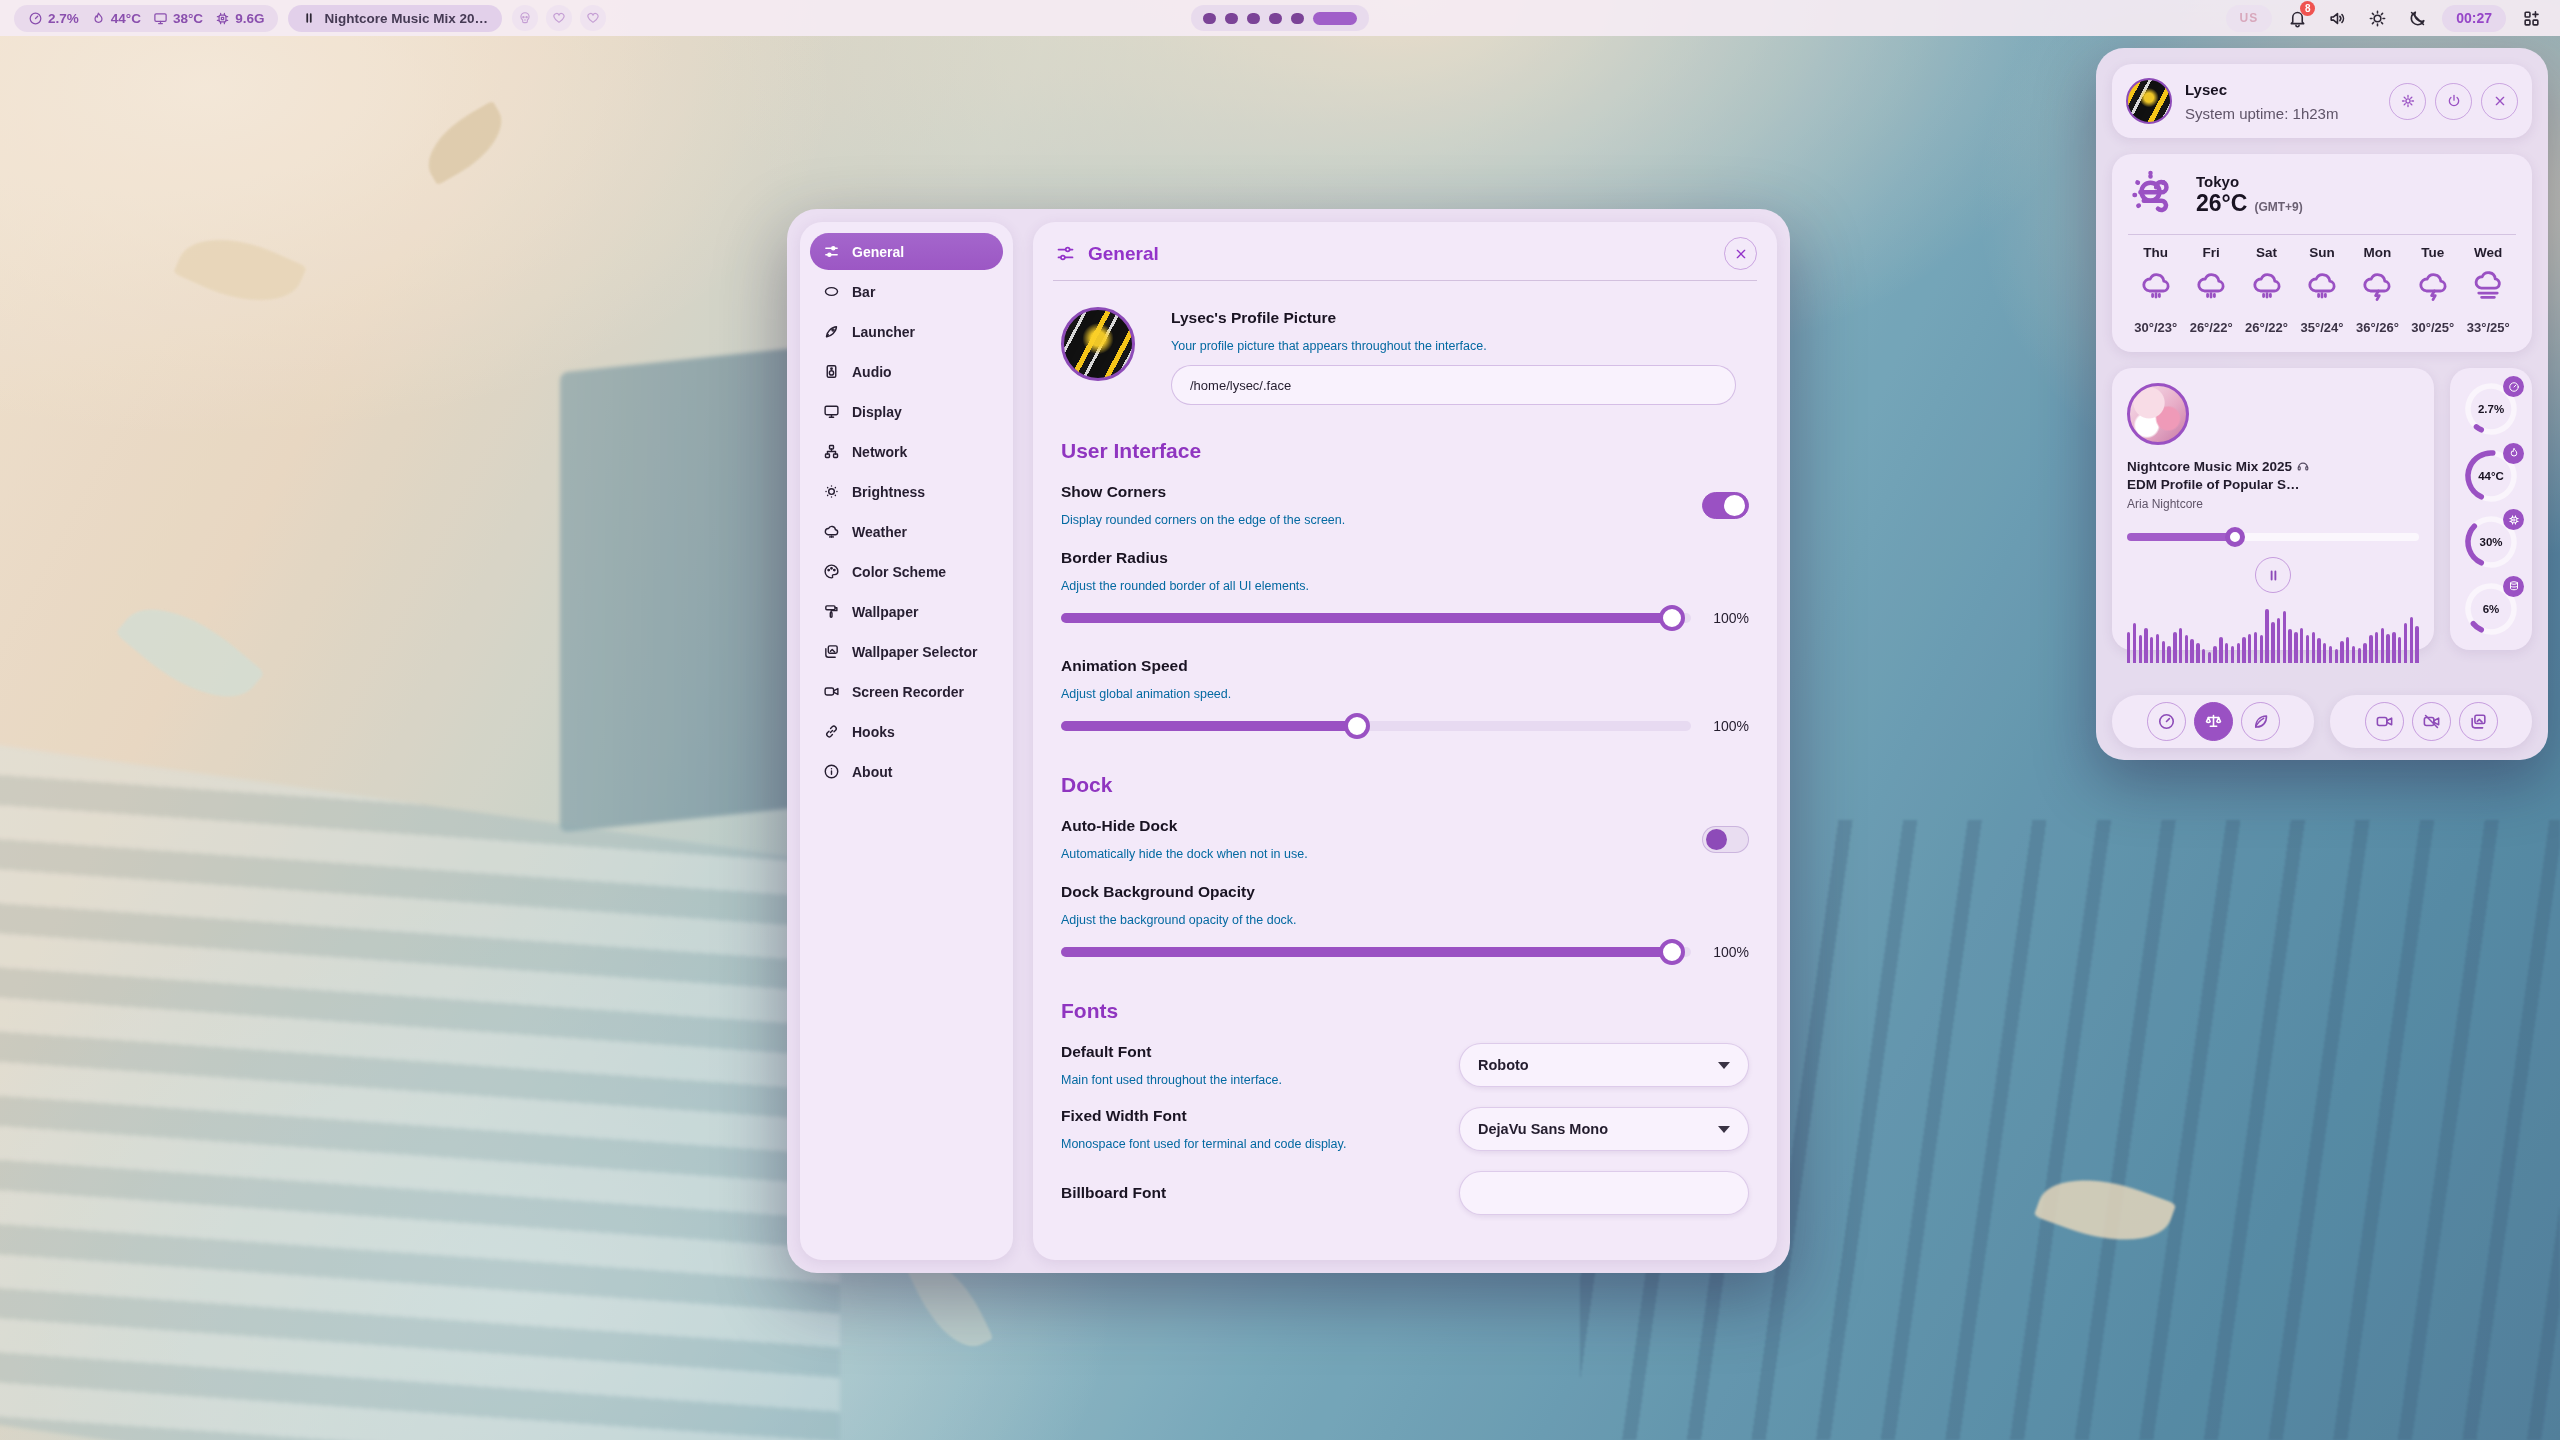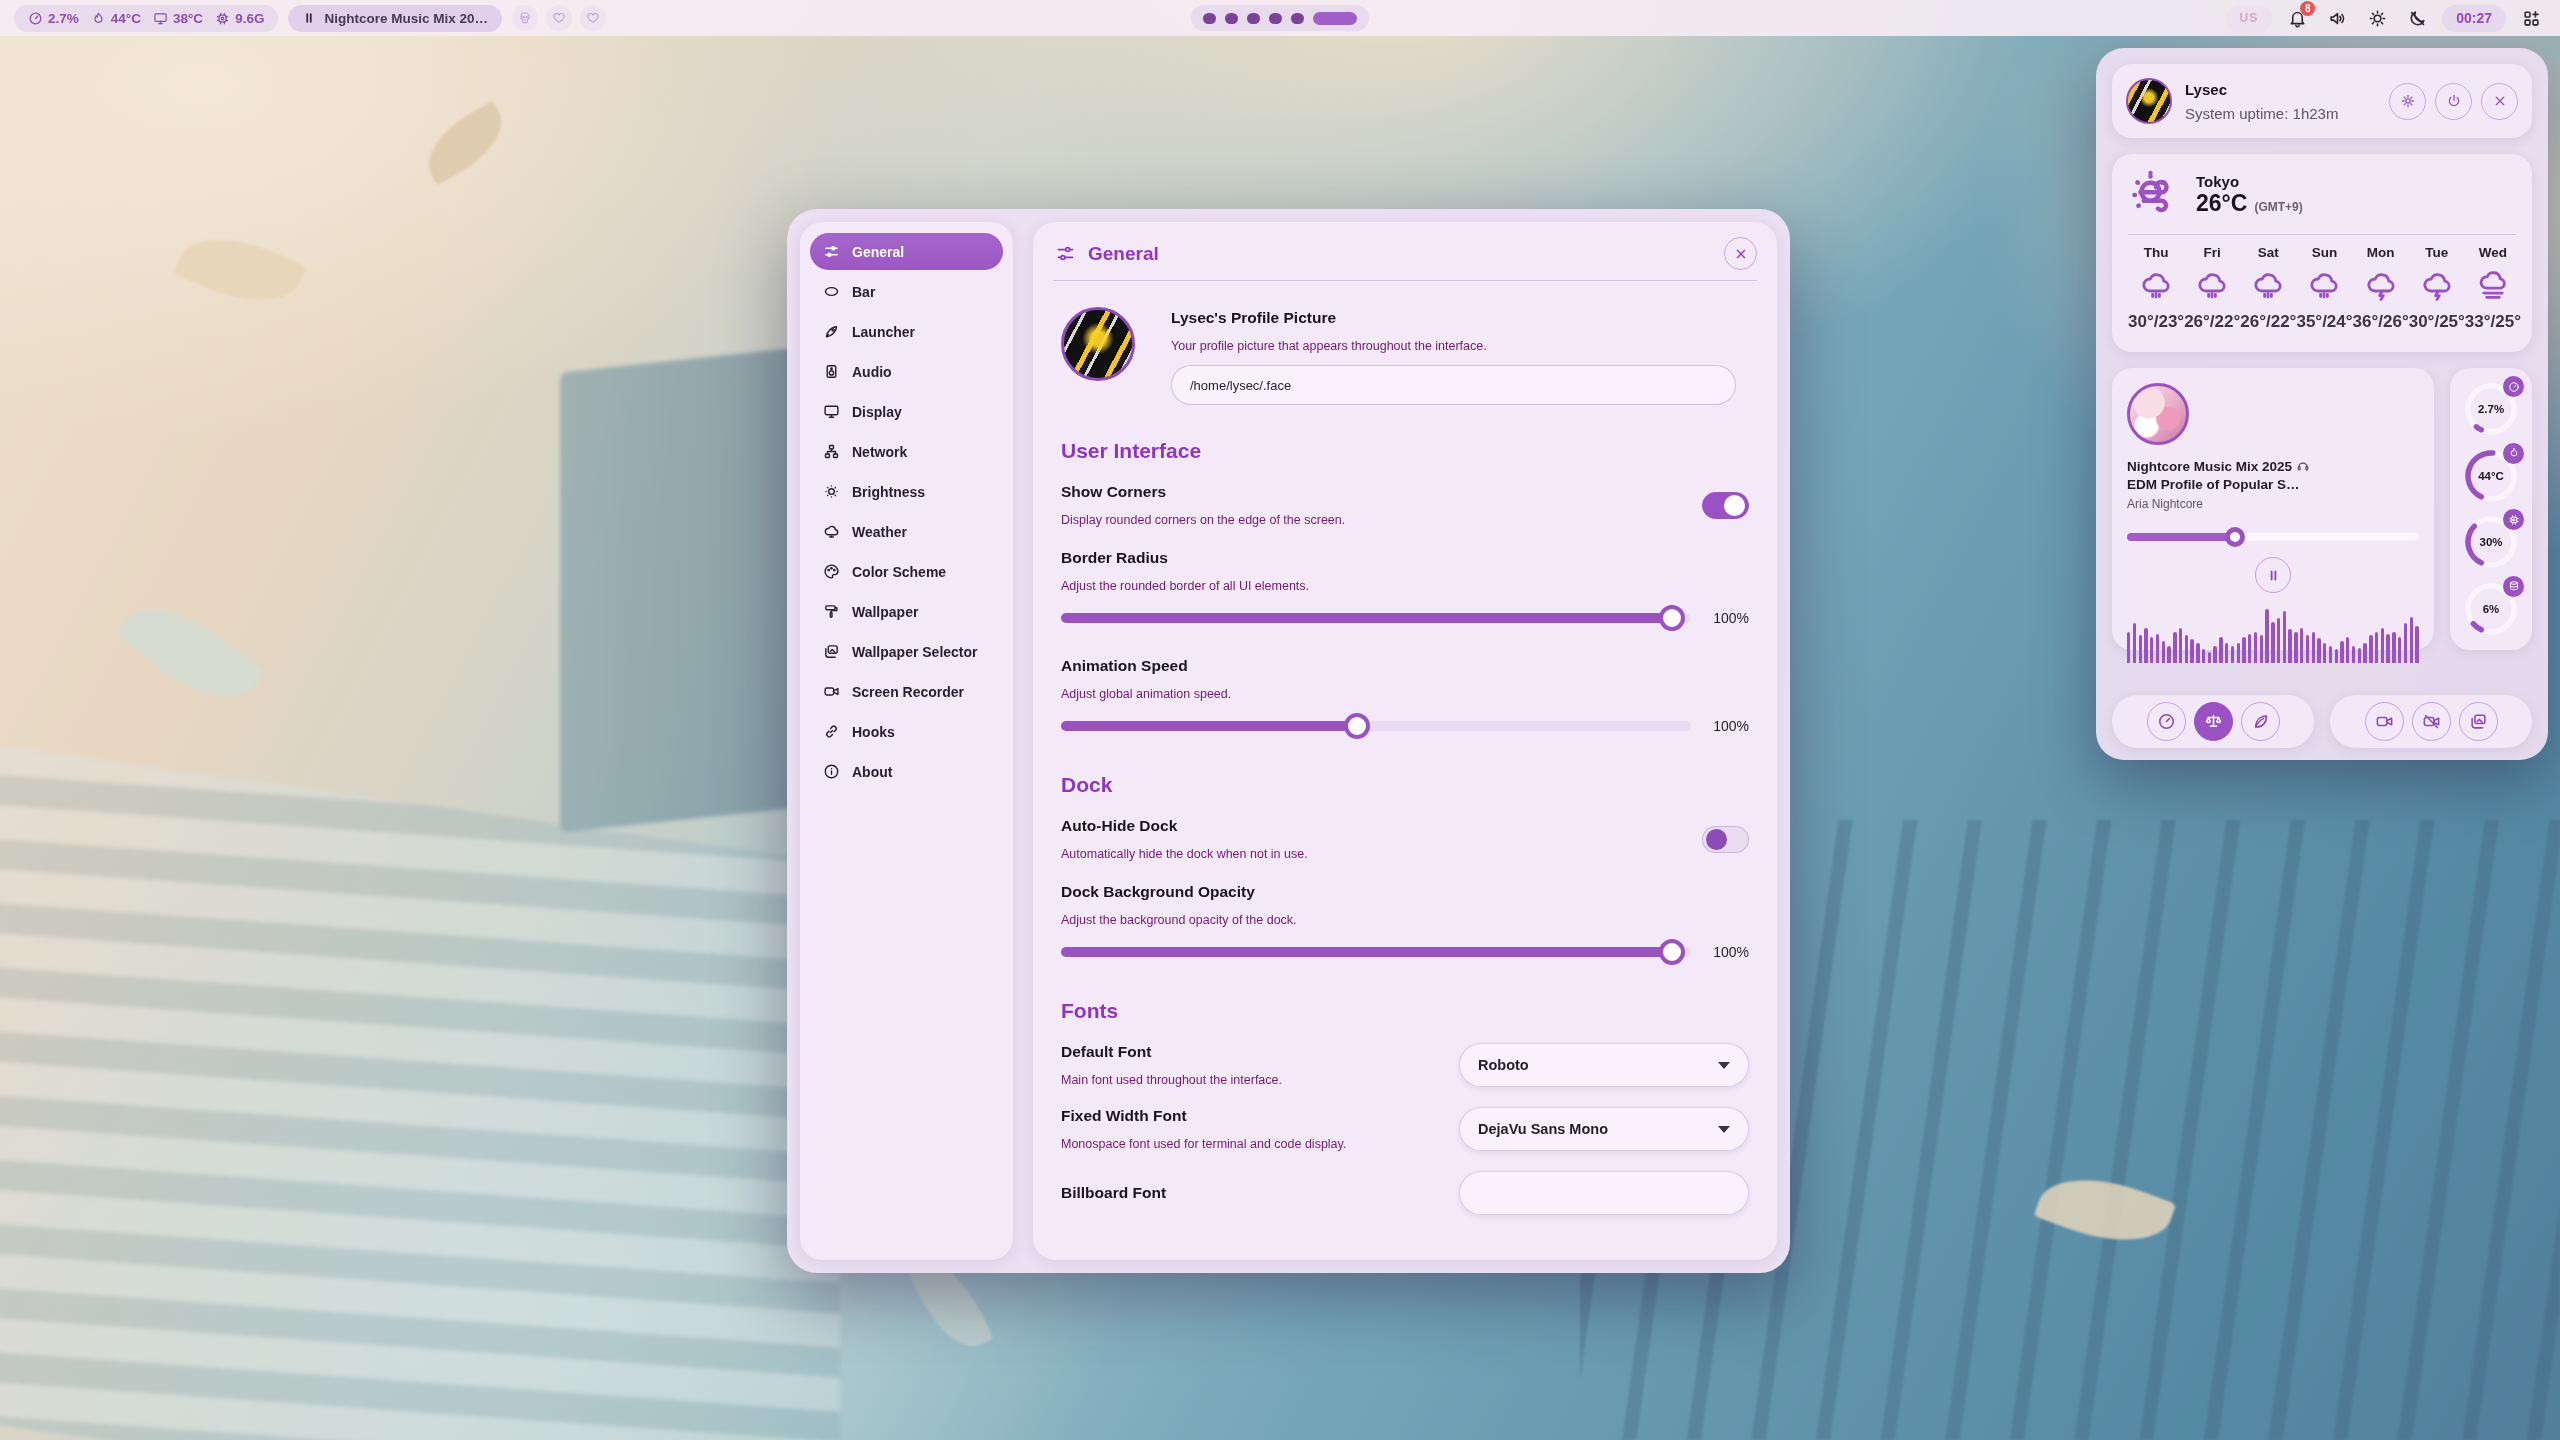--- a/index.html
+++ b/index.html
@@ -71,21 +71,21 @@
   .divider { height:1px; background:rgba(125,85,155,.28); margin:0 20px; }
   .main-body { padding:26px 28px 0 28px; }
   .profile-row { display:flex; gap:36px; align-items:flex-start; }
   .avatar { width:74px; height:74px; border-radius:50%; border:3px solid #8d4bb8; background:
       radial-gradient(circle at 50% 42%, rgba(250,208,40,.95) 0 14%, rgba(0,0,0,0) 30%),
       repeating-linear-gradient(118deg, #111 0 7px, #f5c518 7px 12px, #161616 12px 18px, #d9d9d9 18px 21px, #101010 21px 30px);
   }
   .avatar-sm { width:46px; height:46px; border-width:2.5px; }
   .profile-info { flex:1; padding-top:2px; }
   .row-label { font-size:15.5px; font-weight:bold; color:#191322; }
-  .row-desc { font-size:12.5px; color:#701a75; margin-top:12px; }
+  .row-desc { font-size:12.5px; color:#0369a1; margin-top:12px; }
   .path-input { margin-top:12px; width:565px; height:40px; border-radius:20px; border:1px solid rgba(145,95,185,.35);
     background:#f9f2fd; padding:0 18px; font-size:13px; color:#241d2e; font-family:"Liberation Sans",sans-serif; outline:none; }
   .section-title { font-size:21px; font-weight:bold; color:#8f35c0; margin:34px 0 20px 0; }
   .set-row { display:flex; align-items:center; margin-bottom:22px; }
   .set-row .txt { flex:1; padding-right:30px; }
   .toggle { width:47px; height:27px; border-radius:14px; background:#e9ddf1; border:1px solid rgba(150,105,185,.35); position:relative; }
   .toggle .knob { position:absolute; top:2px; width:21px; height:21px; border-radius:50%; background:#8d4bb8; left:3px; transition:none; }
   .toggle.on { background:#9a51c3; border-color:#9a51c3; }
   .toggle.on .knob { background:#fff; left:auto; right:3px; }
   .slider-row { margin-bottom:26px; }
@@ -115,21 +115,21 @@
   .w-now { display:flex; align-items:center; gap:14px; }
   .w-now .iwrap { width:54px; height:54px; color:#9a51c3; }
   .w-city { font-size:15px; font-weight:bold; color:#191322; }
   .w-temp { font-size:23px; font-weight:bold; color:#191322; }
   .w-tz { font-size:12px; color:#6b6073; font-weight:bold; }
   .w-div { height:1px; background:rgba(125,85,155,.25); margin:12px 0 10px 0; }
   .w-grid { display:flex; }
   .w-col { flex:1; display:flex; flex-direction:column; align-items:center; gap:9px; }
   .w-day { font-size:13.5px; font-weight:bold; color:#241d2e; }
   .w-col .iwrap { width:34px; height:34px; color:#9a51c3; }
-  .w-temps { font-size:17px; font-weight:bold; color:#3c3346; }
+  .w-temps { font-size:13px; font-weight:bold; color:#3c3346;margin-top:8px; }
   .d-media { left:16px; top:320px; width:322px; height:282px; padding:15px; }
   .m-top { display:flex; gap:13px;flex-direction:column; }
   .m-art { width:62px; height:62px; border-radius:50%; border:3px solid #9a51c3; flex:none; background:
       radial-gradient(circle at 34% 30%, #f8dce6 0 28%, transparent 30%),
       radial-gradient(circle at 68% 58%, #ef9ab8 0 22%, transparent 26%),
       radial-gradient(circle at 30% 70%, #fff 0 20%, transparent 24%),
       linear-gradient(135deg,#f6e3ee,#e8aec8 55%,#c87ba6); }
   .m-title { font-size:13.5px; font-weight:bold; color:#221b2c; line-height:1.35; white-space:nowrap; overflow:hidden; }
   .m-title .iwrap { width:14px; height:14px; color:#554b62; vertical-align:-2px; }
   .m-artist { font-size:12px; color:#5f5468; margin-top:3px; }

